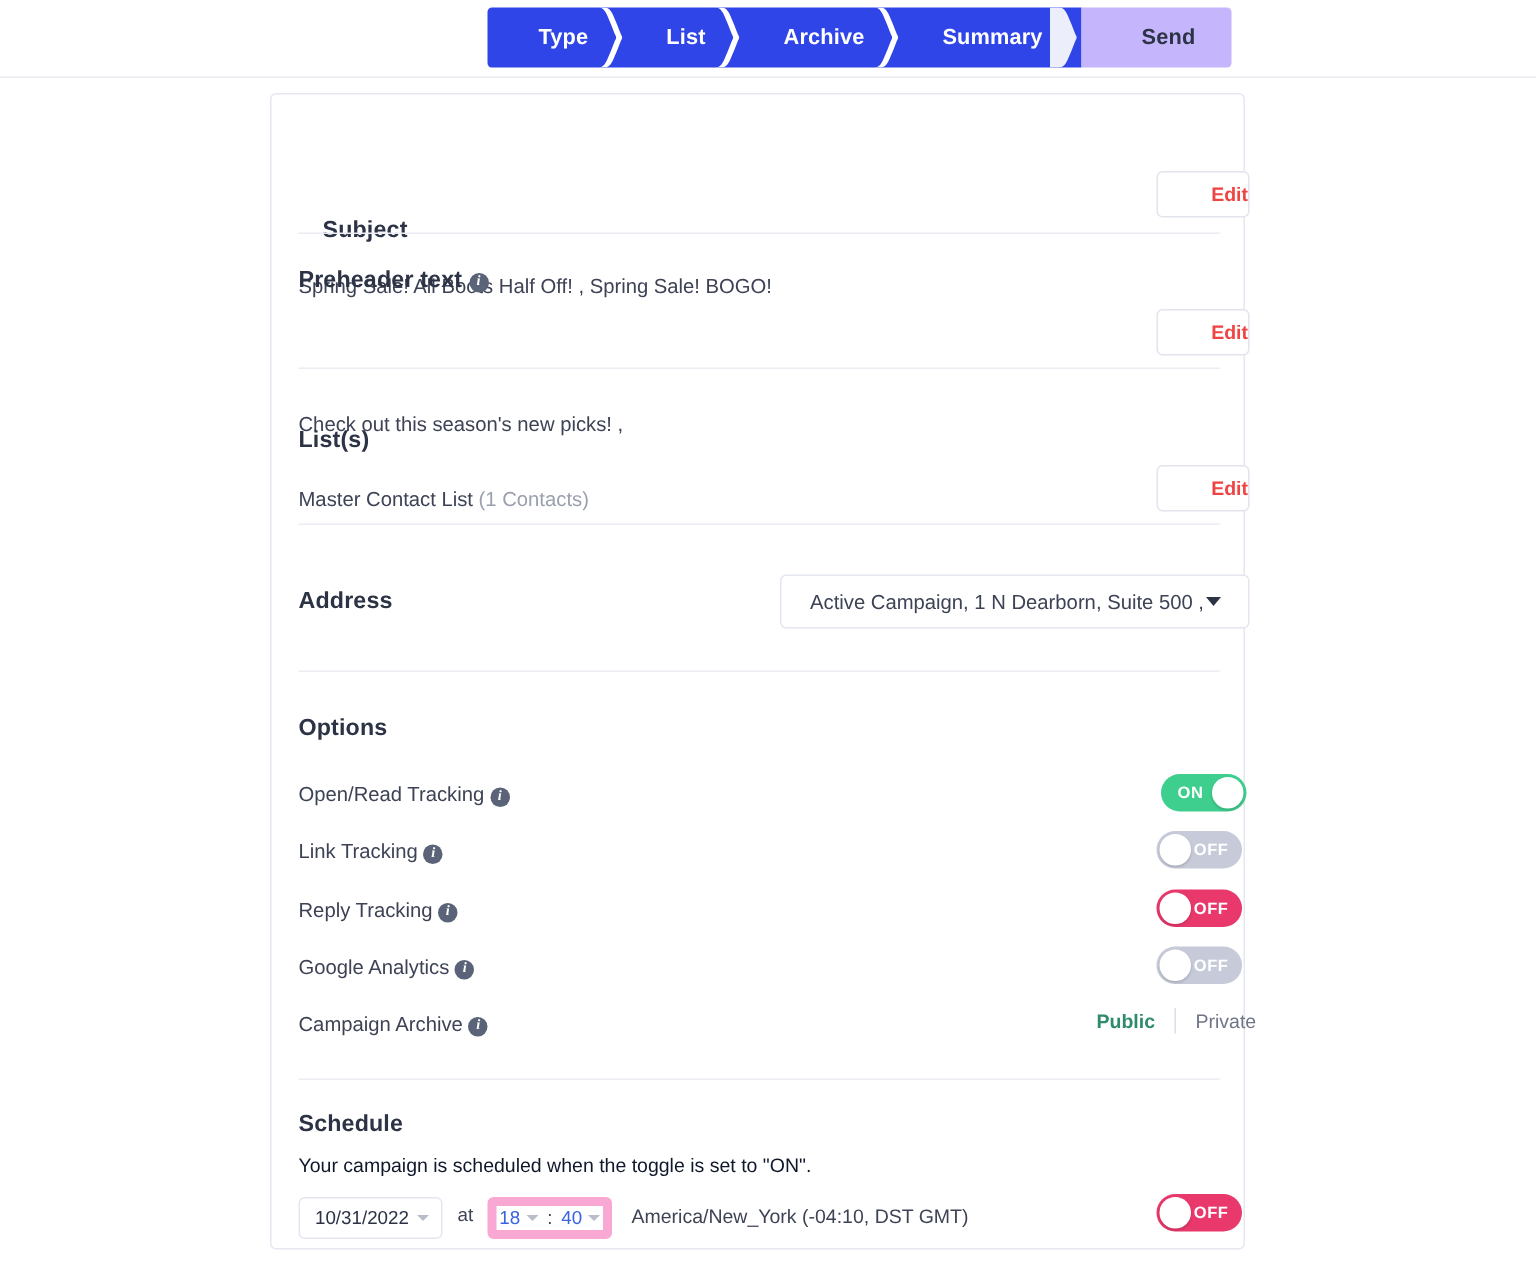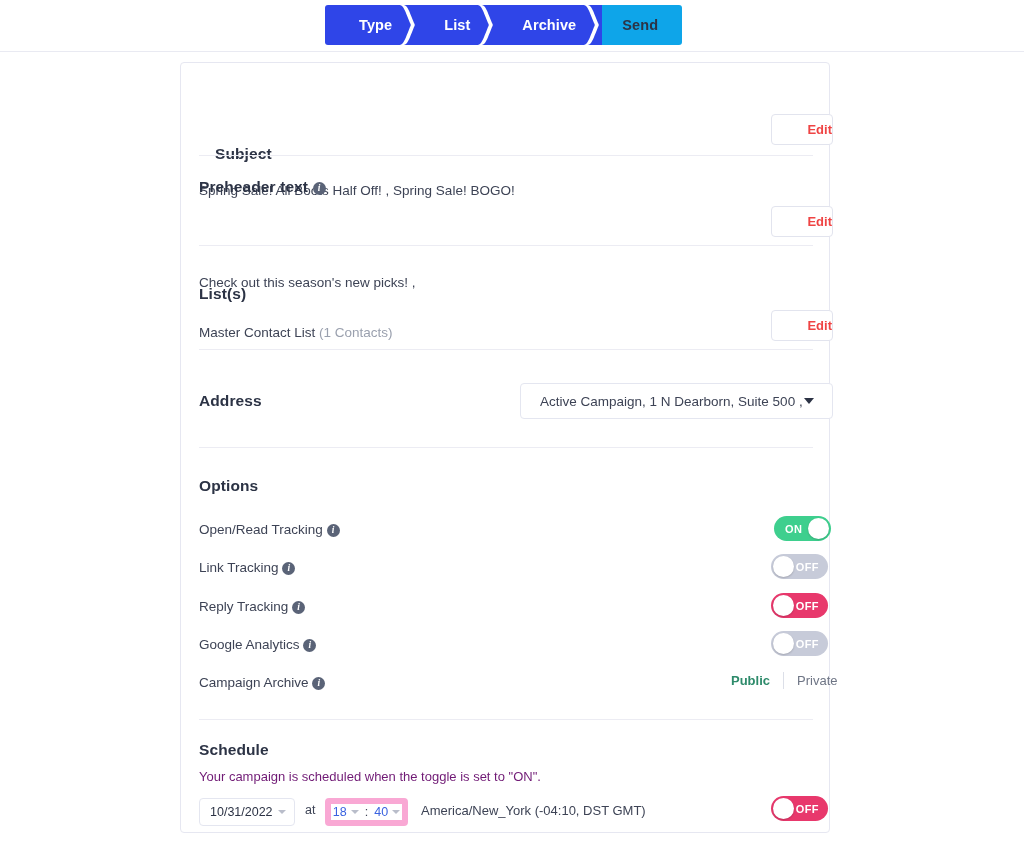--- a/index.html
+++ b/index.html
@@ -36,24 +36,24 @@
     font-size: 14.5px;
     font-weight: bold;
     letter-spacing: .1px;
     padding: 0 26px 0 26px;
     background: #2f45e8;
     color: #ffffff;
     white-space: nowrap;
   }
   .step:first-child { border-radius: 3px 0 0 3px; padding-left: 34px; }
   .step.current {
-    background: #0ea5e9;
+    background: #c4b5fd;
     color: #2c3345;
     border-radius: 0 3px 3px 0;
-    padding-left: 20px;
+    padding-left: 40px;
     padding-right: 24px;
   }
   
   .step .sep {
     position: absolute;
     right: -1px;
     top: 0;
     width: 22px;
     height: 100%;
     pointer-events: none;
@@ -285,21 +285,21 @@
     padding: 0 6px;
   }
   .tz {
     position: absolute;
     font-size: 13px;
     color: #3d4355;
   }
   .sched-desc {
     position: absolute;
     font-size: 13px;
-    color: #701a75;
+    color: #0f172a;
   }
 </style>
 </head>
 <body>
 
 <div class="topbar">
   <div class="stepper">
 
     <div class="step">
       <span>Type</span>
@@ -321,20 +321,28 @@
 
     <div class="step">
       <span>Archive</span>
       <span class="sep">
         <svg viewBox="0 0 22 40">
             <path d="M0,0 C6,0 6,0 13,18 C14,19.6 14,20.4 13,22 C6,40 6,40 0,40 L4,40 C10,40 10,40 17,22 C18,20.4 18,19.6 17,18 C10,0 10,0 4,0 Z" fill="#ffffff"></path>
           </svg>
       </span>
     </div>
 
+    <div class="step">
+      <span>Summary</span>
+      <span class="sep">
+        <svg viewBox="0 0 22 40">
+            <path d="M0,0 L4,0 C10,0 10,0 17,18 C18,19.6 18,20.4 17,22 C10,40 10,40 4,40 L0,40 Z" fill="#eceffb"></path>
+          </svg>
+      </span>
+    </div>
 
     <div class="step current">
       <span>Send</span>
     </div>
 
   </div>
 </div>
 
 <div class="page">
   <div class="card">

